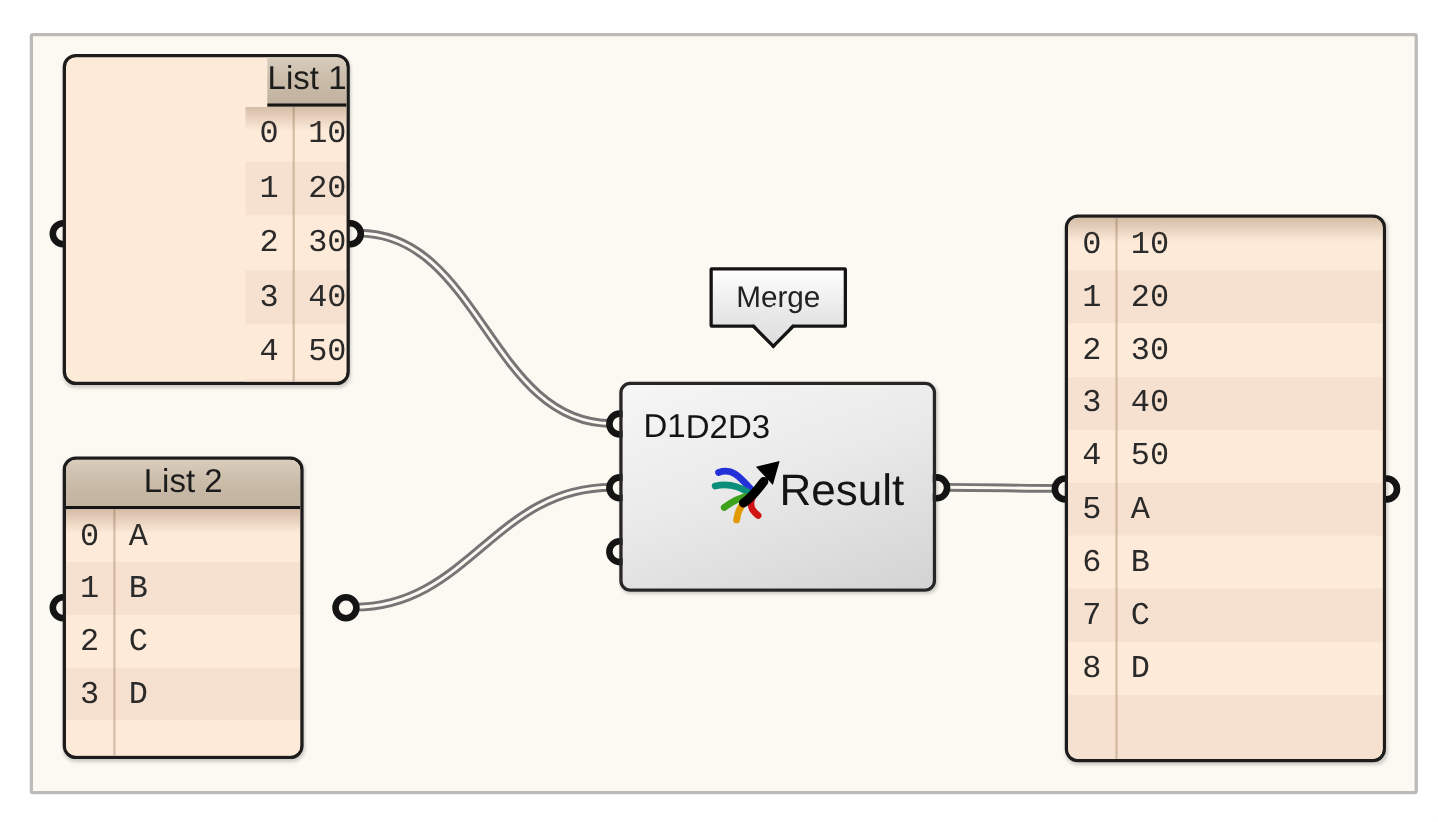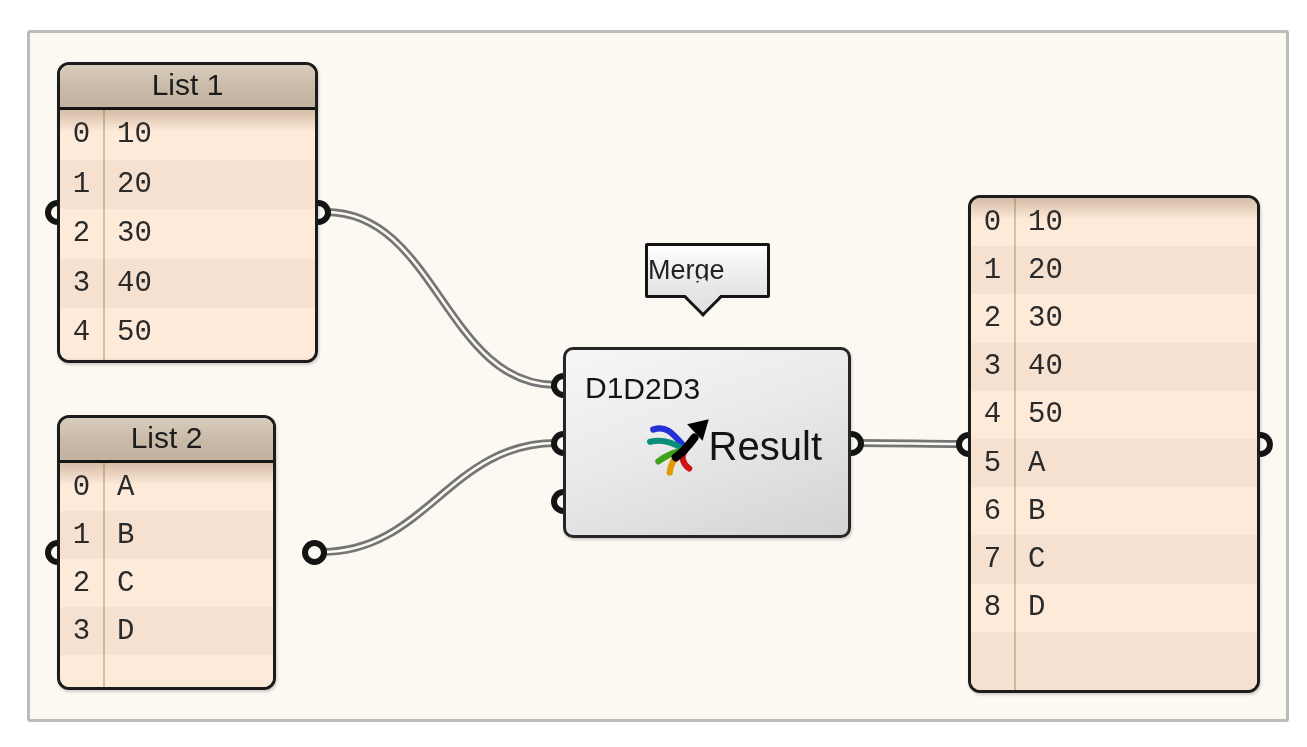--- a/index.html
+++ b/index.html
@@ -26,38 +26,38 @@
   .prow{display:flex;flex:none;align-items:center;font-family:"Liberation Mono",monospace;
         font-size:29px;color:#2a2a2a;}
   .prow:nth-child(odd){background:#fdead9;}
   .prow:nth-child(even){background:#f6e0d0;}
   .prow .idx{width:43px;text-align:center;flex:none;}
   .prow .val{padding-left:14px;}
   .prow.filler{flex:1;}
   .panel-list1  .prow{height:49.5px;}
   .panel-list2  .prow{height:48px;}
   .panel-merged .prow{height:48.2px;}
-  .panel-list1{left:57px;top:62px;width:261px;height:301px;}
+  .panel-list1{left:57px;top:49px;width:261px;height:301px;align-items:flex-end;}
   .panel-list2{left:57px;top:415px;width:219px;height:275px;}
   .panel-merged{left:968px;top:195px;width:292px;height:498px;}
   .component{position:absolute;left:563px;top:347px;width:288px;height:191px;z-index:3;
     border:3px solid #262626;border-radius:10px;box-sizing:border-box;
     background:linear-gradient(160deg,#f6f6f6 0%,#eaeaea 45%,#d3d3d3 100%);
     box-shadow:1px 2px 3px rgba(0,0,0,.18);}
   .ports-in{position:absolute;left:19px;top:0;display:flex;flex-direction:row;}
   .port{height:38px;line-height:38px;font-size:30px;color:#141414;}
   .port:first-child{margin-top:19px;}
   .port + .port{margin-top:20px;}
   .port-out{position:absolute;right:26px;top:77px;height:38px;line-height:38px;
     font-size:40px;color:#141414;}
   .merge-icon{position:absolute;left:79px;top:62px;width:72px;height:72px;}
   .tooltip{position:absolute;left:645px;top:243px;width:125px;height:55px;z-index:4;
     border:3px solid #141414;border-radius:2px;box-sizing:border-box;
     background:linear-gradient(180deg,#fefefe,#e2e2e2);
-    text-align:left;line-height:48px;font-size:27px;color:#222;}
+    text-align:center;line-height:48px;font-size:27px;color:#222;}
   .tooltip-pointer{position:absolute;left:689px;top:283px;width:28px;height:28px;z-index:5;
     transform:rotate(45deg);background:linear-gradient(135deg,#ececec,#dedede);
     border-right:3.5px solid #141414;border-bottom:3.5px solid #141414;box-sizing:border-box;}
   .diagram-title{position:absolute;left:350px;top:93px;width:680px;z-index:4;
     text-align:center;font-size:38px;font-weight:bold;color:#0d0d0d;letter-spacing:.5px;}
 </style>
 </head>
 <body>
 
 <div class="stage">

